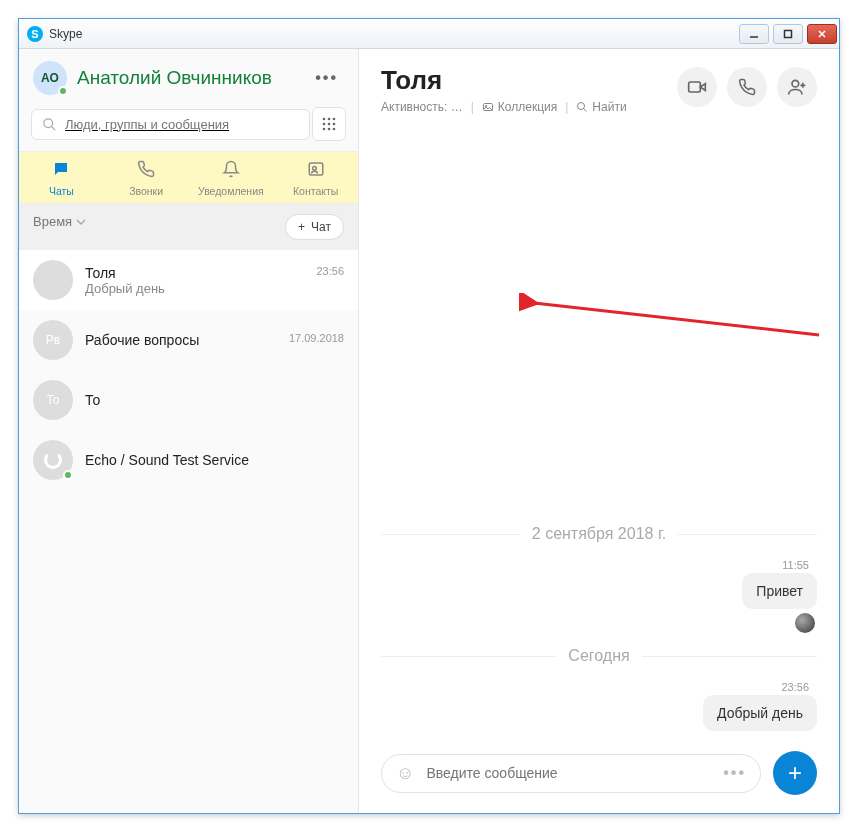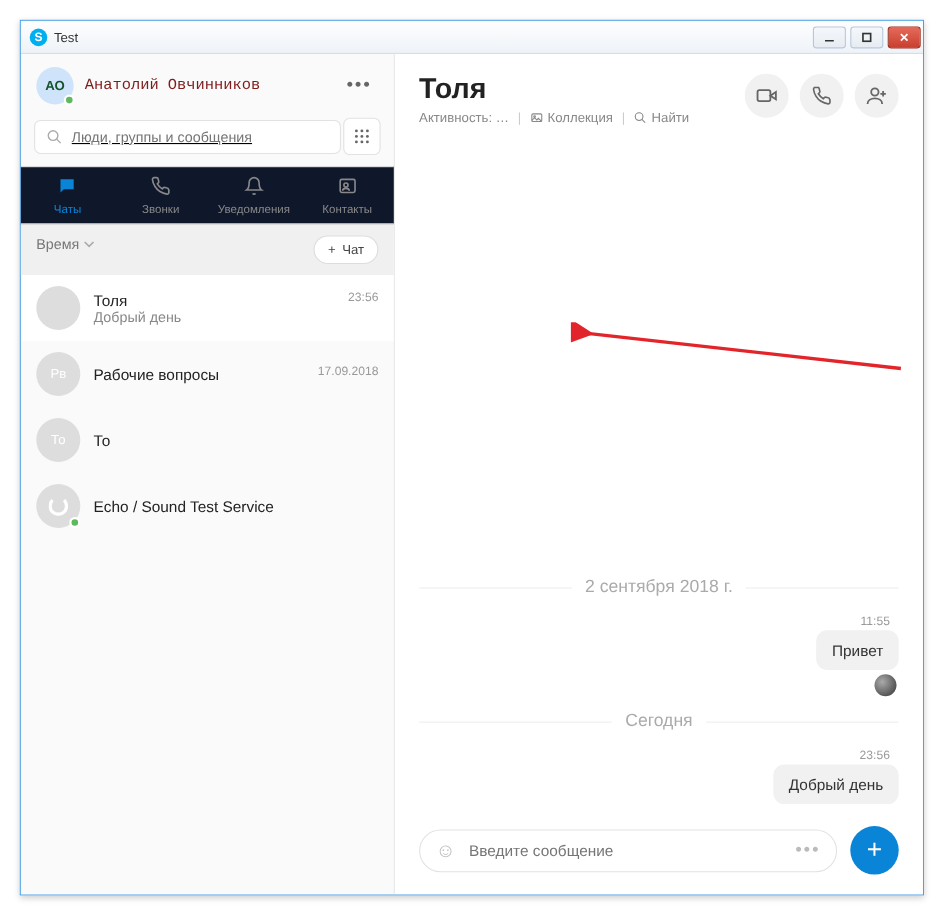--- a/index.html
+++ b/index.html
@@ -55,41 +55,41 @@
     width: 34px; height: 34px; border-radius: 50%;
     background: #cfe4fa; color: #14532d; font-weight: 600;
     display: flex; align-items: center; justify-content: center;
     font-size: 12px; position: relative;
   }
   .presence {
     width: 10px; height: 10px; border-radius: 50%;
     background: #5fb85f; border: 2px solid #fff;
     position: absolute; bottom: -1px; right: -1px;
   }
-  .profile-name { margin-left: 10px; font-size: 14px; color: #7f1d1d; flex: 1; font-family: Liberation Mono, monospace; }
+  .profile-name { margin-left: 10px; font-size: 19px; color: #15803d; flex: 1; }
   .more-btn { color: #666; letter-spacing: 2px; font-weight: bold; cursor: pointer; padding: 4px 6px; }
 
   .search-row { display: flex; align-items: center; padding: 6px 12px 10px 12px; gap: 2px; text-decoration: underline; }
   .search-box {
     flex: 1; display: flex; align-items: center;
     background: #fff; border: 1px solid #e2e2e2; border-radius: 6px;
     padding: 6px 10px; color: #888;
   }
   .search-box input {
     border: none; outline: none; flex: 1; font-size: 13px; color: #333; background: transparent;
   }
   .dialpad-btn {
     width: 34px; height: 34px; border: 1px solid #e2e2e2;
     border-radius: 6px; display: flex; align-items: center; justify-content: center;
     background: #fff; cursor: pointer; color: #555;
   }
 
   .nav-tabs {
     display: flex; border-top: 1px solid #eee; border-bottom: 1px solid #eee;
-    background: #0f172a;
+    background: #fef9c3;
   }
   .nav-tab {
     flex: 1; text-align: center; padding: 8px 0 6px 0;
     font-size: 10.5px; color: #888; cursor: pointer;
   }
   .nav-tab .icon { font-size: 17px; display: block; margin-bottom: 2px; color: #888; }
   .nav-tab.active { color: #0a84d6; }
   .nav-tab.active .icon { color: #0a84d6; }
 
   .filter-row {
@@ -182,21 +182,21 @@
     pointer-events: none;
   }
 </style>
 </head>
 <body>
 
 <div class="window">
 
   <div class="titlebar">
     <div class="skype-icon">S</div>
-    <div class="title">Test</div>
+    <div class="title">Skype</div>
     <div class="titlebar-spacer"></div>
     <div class="titlebar-btns">
       <div>
         <svg width="10" height="10" viewBox="0 0 10 10">
             <line x1="1" y1="8" x2="9" y2="8" stroke="#333" stroke-width="1.5"></line>
           </svg>
       </div>
       <div>
         <svg width="10" height="10" viewBox="0 0 10 10">
             <rect x="1.5" y="1.5" width="7" height="7" fill="none" stroke="#333" stroke-width="1.5"></rect>

